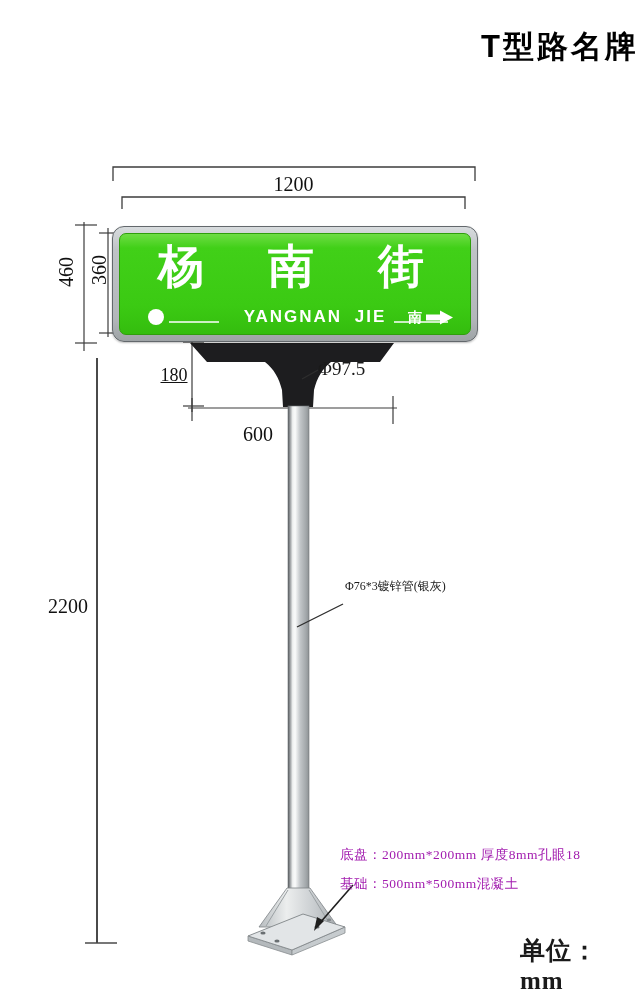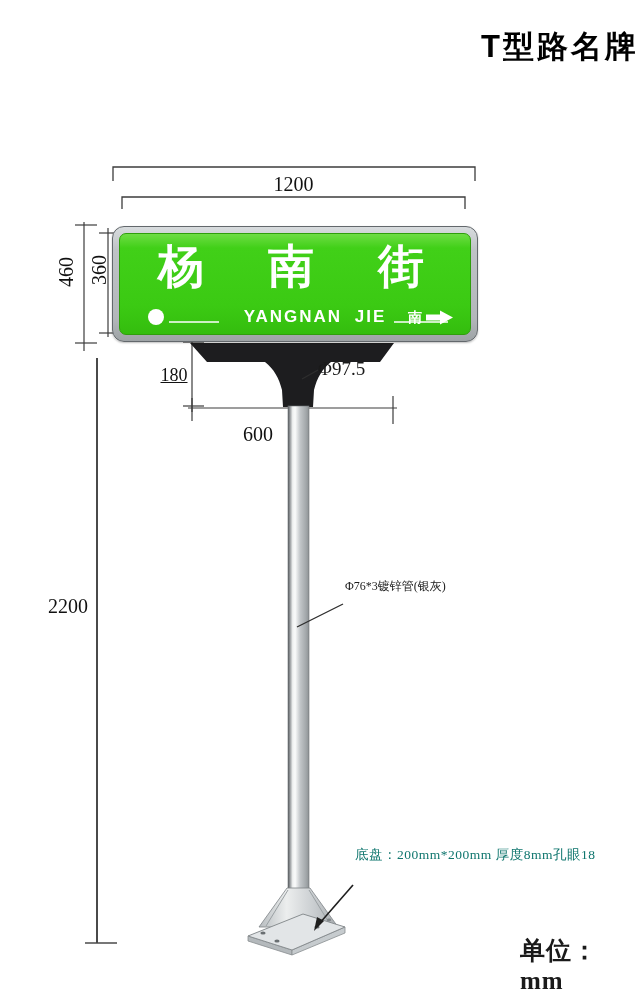--- a/index.html
+++ b/index.html
@@ -50,21 +50,21 @@
     font-family:"Liberation Sans","DejaVu Sans",sans-serif;
     font-size:14px;font-weight:bold;color:#fff;line-height:14px;
   }
   .dir-arrow{position:absolute;right:16px;top:4px;width:28px;height:15px;}
   .uline{position:absolute;top:87px;height:2px;background:rgba(255,255,255,.75);}
   .uline-left{left:49px;width:50px;}
   .uline-right{left:274px;width:54px;}
   
   .phi-label{left:318px;top:358px;font-size:19px;}
   .pole-label{left:345px;top:578px;font-size:12px;}
-  .note{left:355px;font-size:13.5px;color:#0f766e;letter-spacing:.5px;}
+  .note{left:340px;font-size:13.5px;color:#a21caf;letter-spacing:.5px;}
   .note1{top:846px;}
   .note2{top:875px;}
   .unit{left:520px;top:934px;font-size:25px;font-weight:600;letter-spacing:1px;}
   svg{display:block;}
 </style>
 </head>
 <body>
 
 <div id="canvas">
 
@@ -169,15 +169,16 @@
         <svg class="dir-arrow" viewBox="0 0 28 15">
           <polygon points="0,4.5 14,4.5 14,0.5 27,7.5 14,14.5 14,10.5 0,10.5" fill="#ffffff"></polygon>
         </svg>
       </div>
       <div class="uline uline-left"></div>
       <div class="uline uline-right"></div>
     </div>
   </div>
 
   <div class="abs note note1">底盘：200mm*200mm 厚度8mm孔眼18</div>
+  <div class="abs note note2">基础：500mm*500mm混凝土</div>
   <div class="abs unit">单位：mm</div>
 
 </div>
 
 </body></html>

